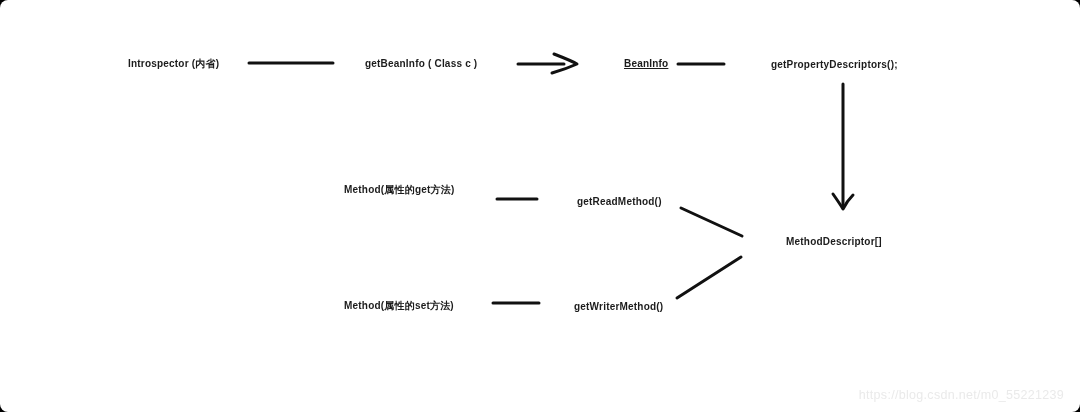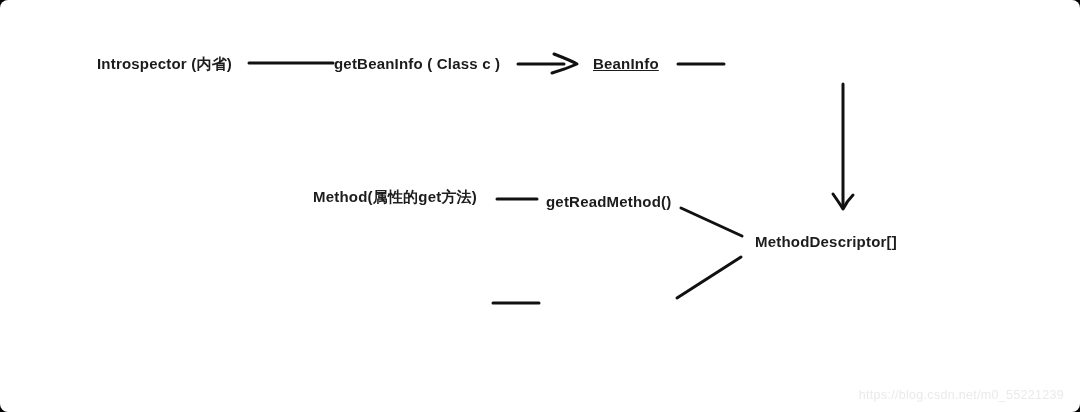--- a/index.html
+++ b/index.html
@@ -19,26 +19,27 @@
   .connectors {
     position: absolute;
     left: 0;
     top: 0;
     width: 1080px;
     height: 412px;
     pointer-events: none;
   }
   .node-label {
     position: absolute;
-    font-size: 15px;
+    font-size: 10px;
     font-weight: 600;
     line-height: 20px;
     color: #1c1c1c;
     letter-spacing: 0.2px;
     white-space: nowrap;
+    margin-left: 31px;
   }
   .watermark {
     position: absolute;
     right: 16px;
     bottom: 10px;
     font-size: 12.5px;
     font-weight: 400;
     color: #eaeaea;
     letter-spacing: 0.3px;
     white-space: nowrap;
@@ -71,24 +72,27 @@
       <path d="M677 298 L741 257"></path>
     </g>
   </svg>
 
   <div class="node-label" style="left:97px;  top:54px;">Introspector (内省)</div>
 
   <div class="node-label" style="left:334px; top:54px;">getBeanInfo ( Class c )</div>
 
   <div class="node-label" style="left:593px; top:54px;text-decoration:underline;">BeanInfo</div>
 
+  <div class="node-label" style="left:740px; top:55px;">getPropertyDescriptors();</div>
 
-  <div class="node-label" style="left:313px; top:187px;">Method(属性的get方法)</div>
+  <div class="node-label" style="left:313px; top:180px;">Method(属性的get方法)</div>
 
   <div class="node-label" style="left:755px; top:232px;">MethodDescriptor[]</div>
 
   <div class="node-label" style="left:546px; top:192px;">getReadMethod()</div>
 
+  <div class="node-label" style="left:313px; top:296px;">Method(属性的set方法)</div>
 
+  <div class="node-label" style="left:543px; top:297px;">getWriterMethod()</div>
 
   <div class="watermark">https://blog.csdn.net/m0_55221239</div>
 
 </div>
 
 </body></html>

